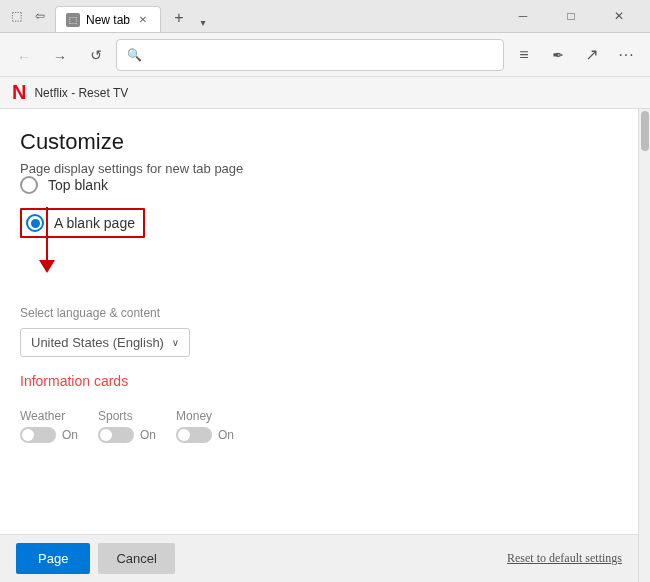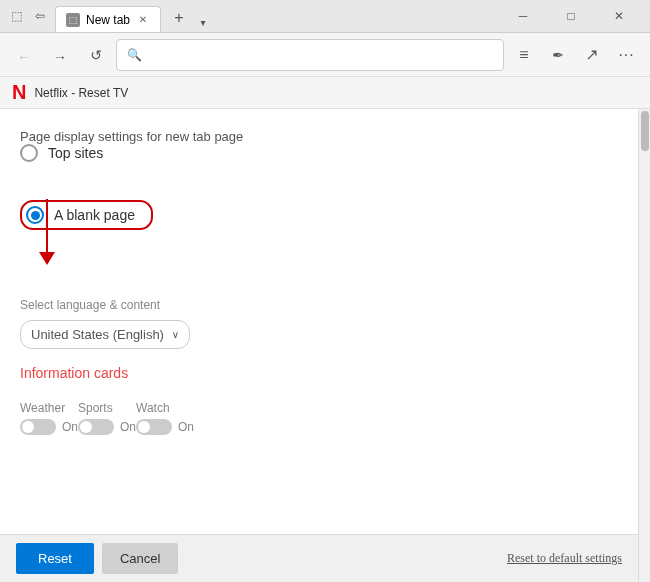--- a/index.html
+++ b/index.html
@@ -260,42 +260,41 @@
       background: #0078d7;
     }
     .radio-label {
       font-size: 14px;
       color: #333;
     }
 
     
     .highlight-box {
       border: 2px solid #cc0000;
-      border-radius: 13px;
-      padding: 4px 16px 4px 4px;
+      border-radius: 1px;
+      padding: 4px 8px 4px 4px;
       display: inline-flex;
       align-items: center;
       gap: 10px;
       margin-bottom: 14px;
-      margin-top: 24px;
     }
 
     
     .section-label {
       font-size: 12px;
       color: #888;
       margin-bottom: 8px;
       margin-top: 4px;
     }
     .dropdown-select {
       display: flex;
       align-items: center;
       justify-content: space-between;
       border: 1px solid #ccc;
-      border-radius: 12px;
+      border-radius: 3px;
       padding: 6px 10px;
       width: 170px;
       cursor: pointer;
       background: white;
       font-size: 13px;
       color: #555;
       margin-bottom: 16px;
     }
     .dropdown-arrow {
       font-size: 10px;
@@ -303,20 +302,21 @@
     }
 
     
     .info-cards-title {
       font-size: 14px;
       color: #ef4444;
       margin-bottom: 20px;
     }
     .cards-row {
       display: flex;
+      gap: 20px;
       margin-bottom: 20px;
     }
     .card-item {
       display: flex;
       flex-direction: column;
       gap: 4px;
     }
     .card-name {
       font-size: 12px;
       color: #888;
@@ -432,28 +432,29 @@
   </div>
 </div>
 
 <div class="netflix-bar">
   <span class="netflix-n">N</span>
   <span class="netflix-title">Netflix - Reset TV</span>
 </div>
 
 <div class="main-content">
   <div class="content-area">
+    <h1 class="customize-title">Customize</h1>
     <p class="page-subtitle">Page display settings for new tab page</p>
 
     
 
     
     <div class="radio-option">
       <div class="radio-circle"></div>
-      <span class="radio-label">Top sites</span>
+      <span class="radio-label">Top blank</span>
     </div>
 
     
     <div class="highlight-box">
       <div class="radio-circle selected">
         <div class="radio-inner"></div>
       </div>
       <span class="radio-label">A blank page</span>
     </div>
 
@@ -485,33 +486,33 @@
       <div class="card-item">
         <span class="card-name">Sports</span>
         <div class="toggle-row">
           <div class="toggle">
             <div class="toggle-knob"></div>
           </div>
           <span class="toggle-text">On</span>
         </div>
       </div>
       <div class="card-item">
-        <span class="card-name">Watch</span>
+        <span class="card-name">Money</span>
         <div class="toggle-row">
           <div class="toggle">
             <div class="toggle-knob"></div>
           </div>
           <span class="toggle-text">On</span>
         </div>
       </div>
     </div>
   </div>
 
   <div class="scrollbar">
     <div class="scrollbar-thumb"></div>
   </div>
 
   <div class="footer-bar">
-    <button class="btn-save">Reset</button>
+    <button class="btn-save">Page</button>
     <button class="btn-cancel">Cancel</button>
     <button class="btn-reset">Reset to default settings</button>
   </div>
 </div>
 
 </body></html>

